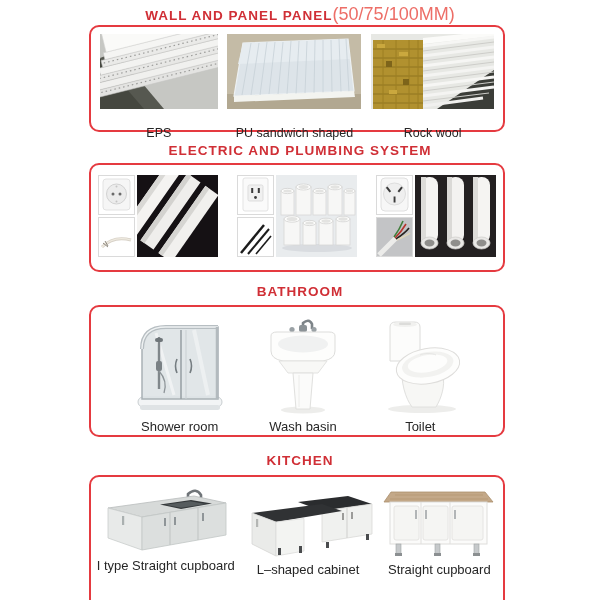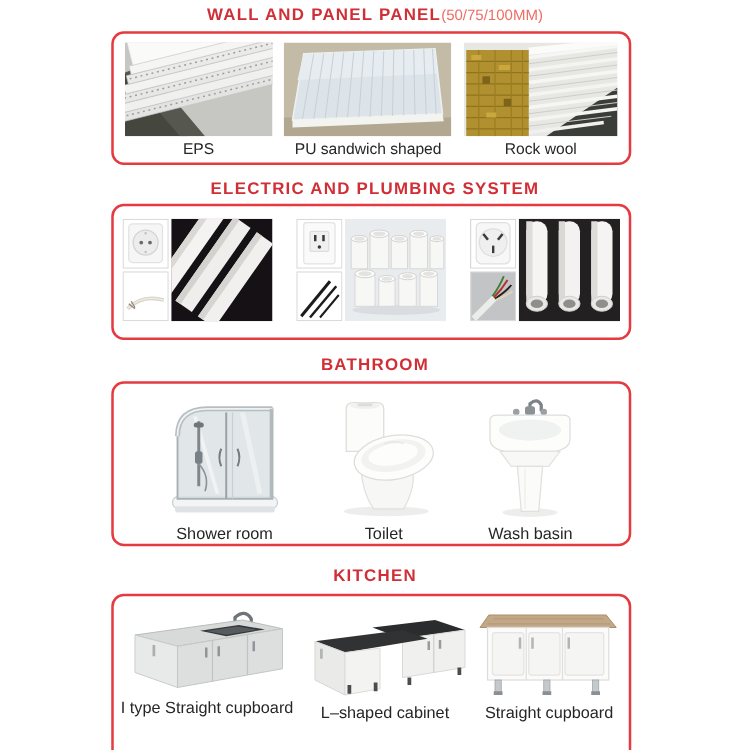--- a/index.html
+++ b/index.html
@@ -1,28 +1,28 @@
 <!DOCTYPE html>
 <html><head>
 <meta charset="utf-8">
 <style>
   html,body{margin:0;padding:0;width:600px;height:600px;background:#ffffff;
     font-family:"Liberation Sans",sans-serif;}
   .stage{position:absolute;top:0;left:0;width:600px;height:600px;background:#fff;overflow:hidden;}
   .sec-title{position:absolute;left:0;width:600px;text-align:center;
     font-size:13.5px;font-weight:bold;letter-spacing:1px;color:#d02f36;white-space:nowrap;}
-  .sec-title .suffix{font-weight:normal;color:#ed6e67;font-size:12px;letter-spacing:0;}
+  .sec-title .suffix{font-weight:normal;color:#ed6e67;font-size:18px;letter-spacing:0;}
   .panel-box{position:absolute;left:89px;width:416px;border:2px solid #e53a40;border-radius:10px;
     box-sizing:border-box;display:flex;justify-content:space-around;align-items:flex-start;background:#fff;}
   .box1{top:25px;height:107px;padding:7px 4px 0;}
   .box2{top:163px;height:109px;padding:10px 7px 0;justify-content:space-between;}
   .box3{top:305px;height:132px;padding:8px 22px 0;}
   .box4{top:475px;height:148px;padding:9px 2px 0;}
   .item{display:flex;flex-direction:column;align-items:center;}
-  .lbl{font-size:12.5px;color:#262626;margin-top:3px;white-space:nowrap;}
+  .lbl{font-size:12.5px;color:#262626;margin-top:17px;white-space:nowrap;}
   .lbl2{font-size:13px;color:#262626;margin-top:4px;white-space:nowrap;}
   .grp{display:flex;}
   .grp .col{display:flex;flex-direction:column;margin-right:2px;}
   .grp .col svg + svg{margin-top:2px;}
   svg{display:block;}
 </style>
 </head>
 <body>
 
 <div class="stage">
@@ -279,50 +279,50 @@
         <path d="M62,44 q3,7 0,14" stroke="#757d81" stroke-width="1.6" fill="none"></path>
         <line x1="31" y1="22" x2="31" y2="74" stroke="#80878b" stroke-width="2.4"></line>
         <rect x="27" y="23" width="8" height="4" rx="2" fill="#6f767a"></rect>
         <rect x="28" y="46" width="6" height="10" rx="2" fill="#7a8185"></rect>
         <path d="M31,56 q9,10 5,22" stroke="#8d9498" stroke-width="1.3" fill="none"></path>
       </svg>
       <div class="lbl2">Shower room</div>
     </div>
 
     <div class="item">
-      <svg width="92" height="100" viewBox="0 0 92 100">
-        <ellipse cx="48" cy="94" rx="34" ry="4" fill="#ededeb"></ellipse>
-        <path d="M16,12 Q16,7 22,7 L40,7 Q46,7 46,12 L46,46 L16,46 Z" fill="#fcfcfb" stroke="#dcdcda"></path>
-        <ellipse cx="31" cy="9.5" rx="12" ry="2.6" fill="#f1f1ef"></ellipse>
-        <rect x="25" y="7.6" width="12" height="2.4" rx="1.2" fill="#dcdcda"></rect>
-        <path d="M28,46 C26,68 32,84 38,92 L62,92 C68,82 71,70 69,61 C60,70 40,67 30,52 Z" fill="#f7f7f5" stroke="#e0e0de"></path>
-        <g transform="rotate(-10 54 51)">
-          <ellipse cx="54" cy="51" rx="32" ry="17.5" fill="#fdfdfc" stroke="#dedddb"></ellipse>
-          <ellipse cx="54" cy="49.5" rx="26" ry="12.5" fill="#f2f2f0"></ellipse>
-          <ellipse cx="54" cy="48.5" rx="20" ry="8.5" fill="#fdfdfc"></ellipse>
-        </g>
-        <path d="M46,40 C50,38 58,38 62,40" stroke="#e6e6e4" stroke-width="1" fill="none"></path>
-      </svg>
-      <div class="lbl2">Toilet</div>
-    </div>
-
-    <div class="item">
       <svg width="84" height="100" viewBox="0 0 84 100">
         <ellipse cx="42" cy="95" rx="22" ry="3.5" fill="#ededeb"></ellipse>
         <path d="M42,15 L42,8 q6,-5 9,1 l0,5" stroke="#7d8488" stroke-width="2.6" fill="none"></path>
         <rect x="38" y="10" width="8" height="7" rx="2" fill="#8b9296"></rect>
         <circle cx="31" cy="14.5" r="2.6" fill="#9aa1a5"></circle>
         <circle cx="53" cy="14.5" r="2.6" fill="#9aa1a5"></circle>
         <path d="M10,21 Q10,17 16,17 L68,17 Q74,17 74,21 L74,36 Q74,44 62,46 L22,46 Q10,44 10,36 Z" fill="#fdfdfc" stroke="#dddddb"></path>
         <ellipse cx="42" cy="29" rx="25" ry="8.5" fill="#f0f1f1"></ellipse>
         <path d="M18,46 L66,46 L57,58 L27,58 Z" fill="#f8f8f6" stroke="#e3e3e1"></path>
         <path d="M32,58 L52,58 L49,94 L35,94 Z" fill="#fbfbfa" stroke="#e0e0de"></path>
         <line x1="38" y1="60" x2="38" y2="92" stroke="#ececea" stroke-width="1"></line>
       </svg>
       <div class="lbl2">Wash basin</div>
+    </div>
+
+    <div class="item">
+      <svg width="92" height="100" viewBox="0 0 92 100">
+        <ellipse cx="48" cy="94" rx="34" ry="4" fill="#ededeb"></ellipse>
+        <path d="M16,12 Q16,7 22,7 L40,7 Q46,7 46,12 L46,46 L16,46 Z" fill="#fcfcfb" stroke="#dcdcda"></path>
+        <ellipse cx="31" cy="9.5" rx="12" ry="2.6" fill="#f1f1ef"></ellipse>
+        <rect x="25" y="7.6" width="12" height="2.4" rx="1.2" fill="#dcdcda"></rect>
+        <path d="M28,46 C26,68 32,84 38,92 L62,92 C68,82 71,70 69,61 C60,70 40,67 30,52 Z" fill="#f7f7f5" stroke="#e0e0de"></path>
+        <g transform="rotate(-10 54 51)">
+          <ellipse cx="54" cy="51" rx="32" ry="17.5" fill="#fdfdfc" stroke="#dedddb"></ellipse>
+          <ellipse cx="54" cy="49.5" rx="26" ry="12.5" fill="#f2f2f0"></ellipse>
+          <ellipse cx="54" cy="48.5" rx="20" ry="8.5" fill="#fdfdfc"></ellipse>
+        </g>
+        <path d="M46,40 C50,38 58,38 62,40" stroke="#e6e6e4" stroke-width="1" fill="none"></path>
+      </svg>
+      <div class="lbl2">Toilet</div>
     </div>
   </div>
 
   <div class="sec-title" style="top:453px;"><span>KITCHEN</span></div>
 
   <div class="panel-box box4">
 
     <div class="item">
       <svg width="128" height="68" viewBox="0 0 128 68">
         <path d="M86,18 L86,8 q8,-7 13,1 l0,7" stroke="#6f7478" stroke-width="2.6" fill="none"></path>

